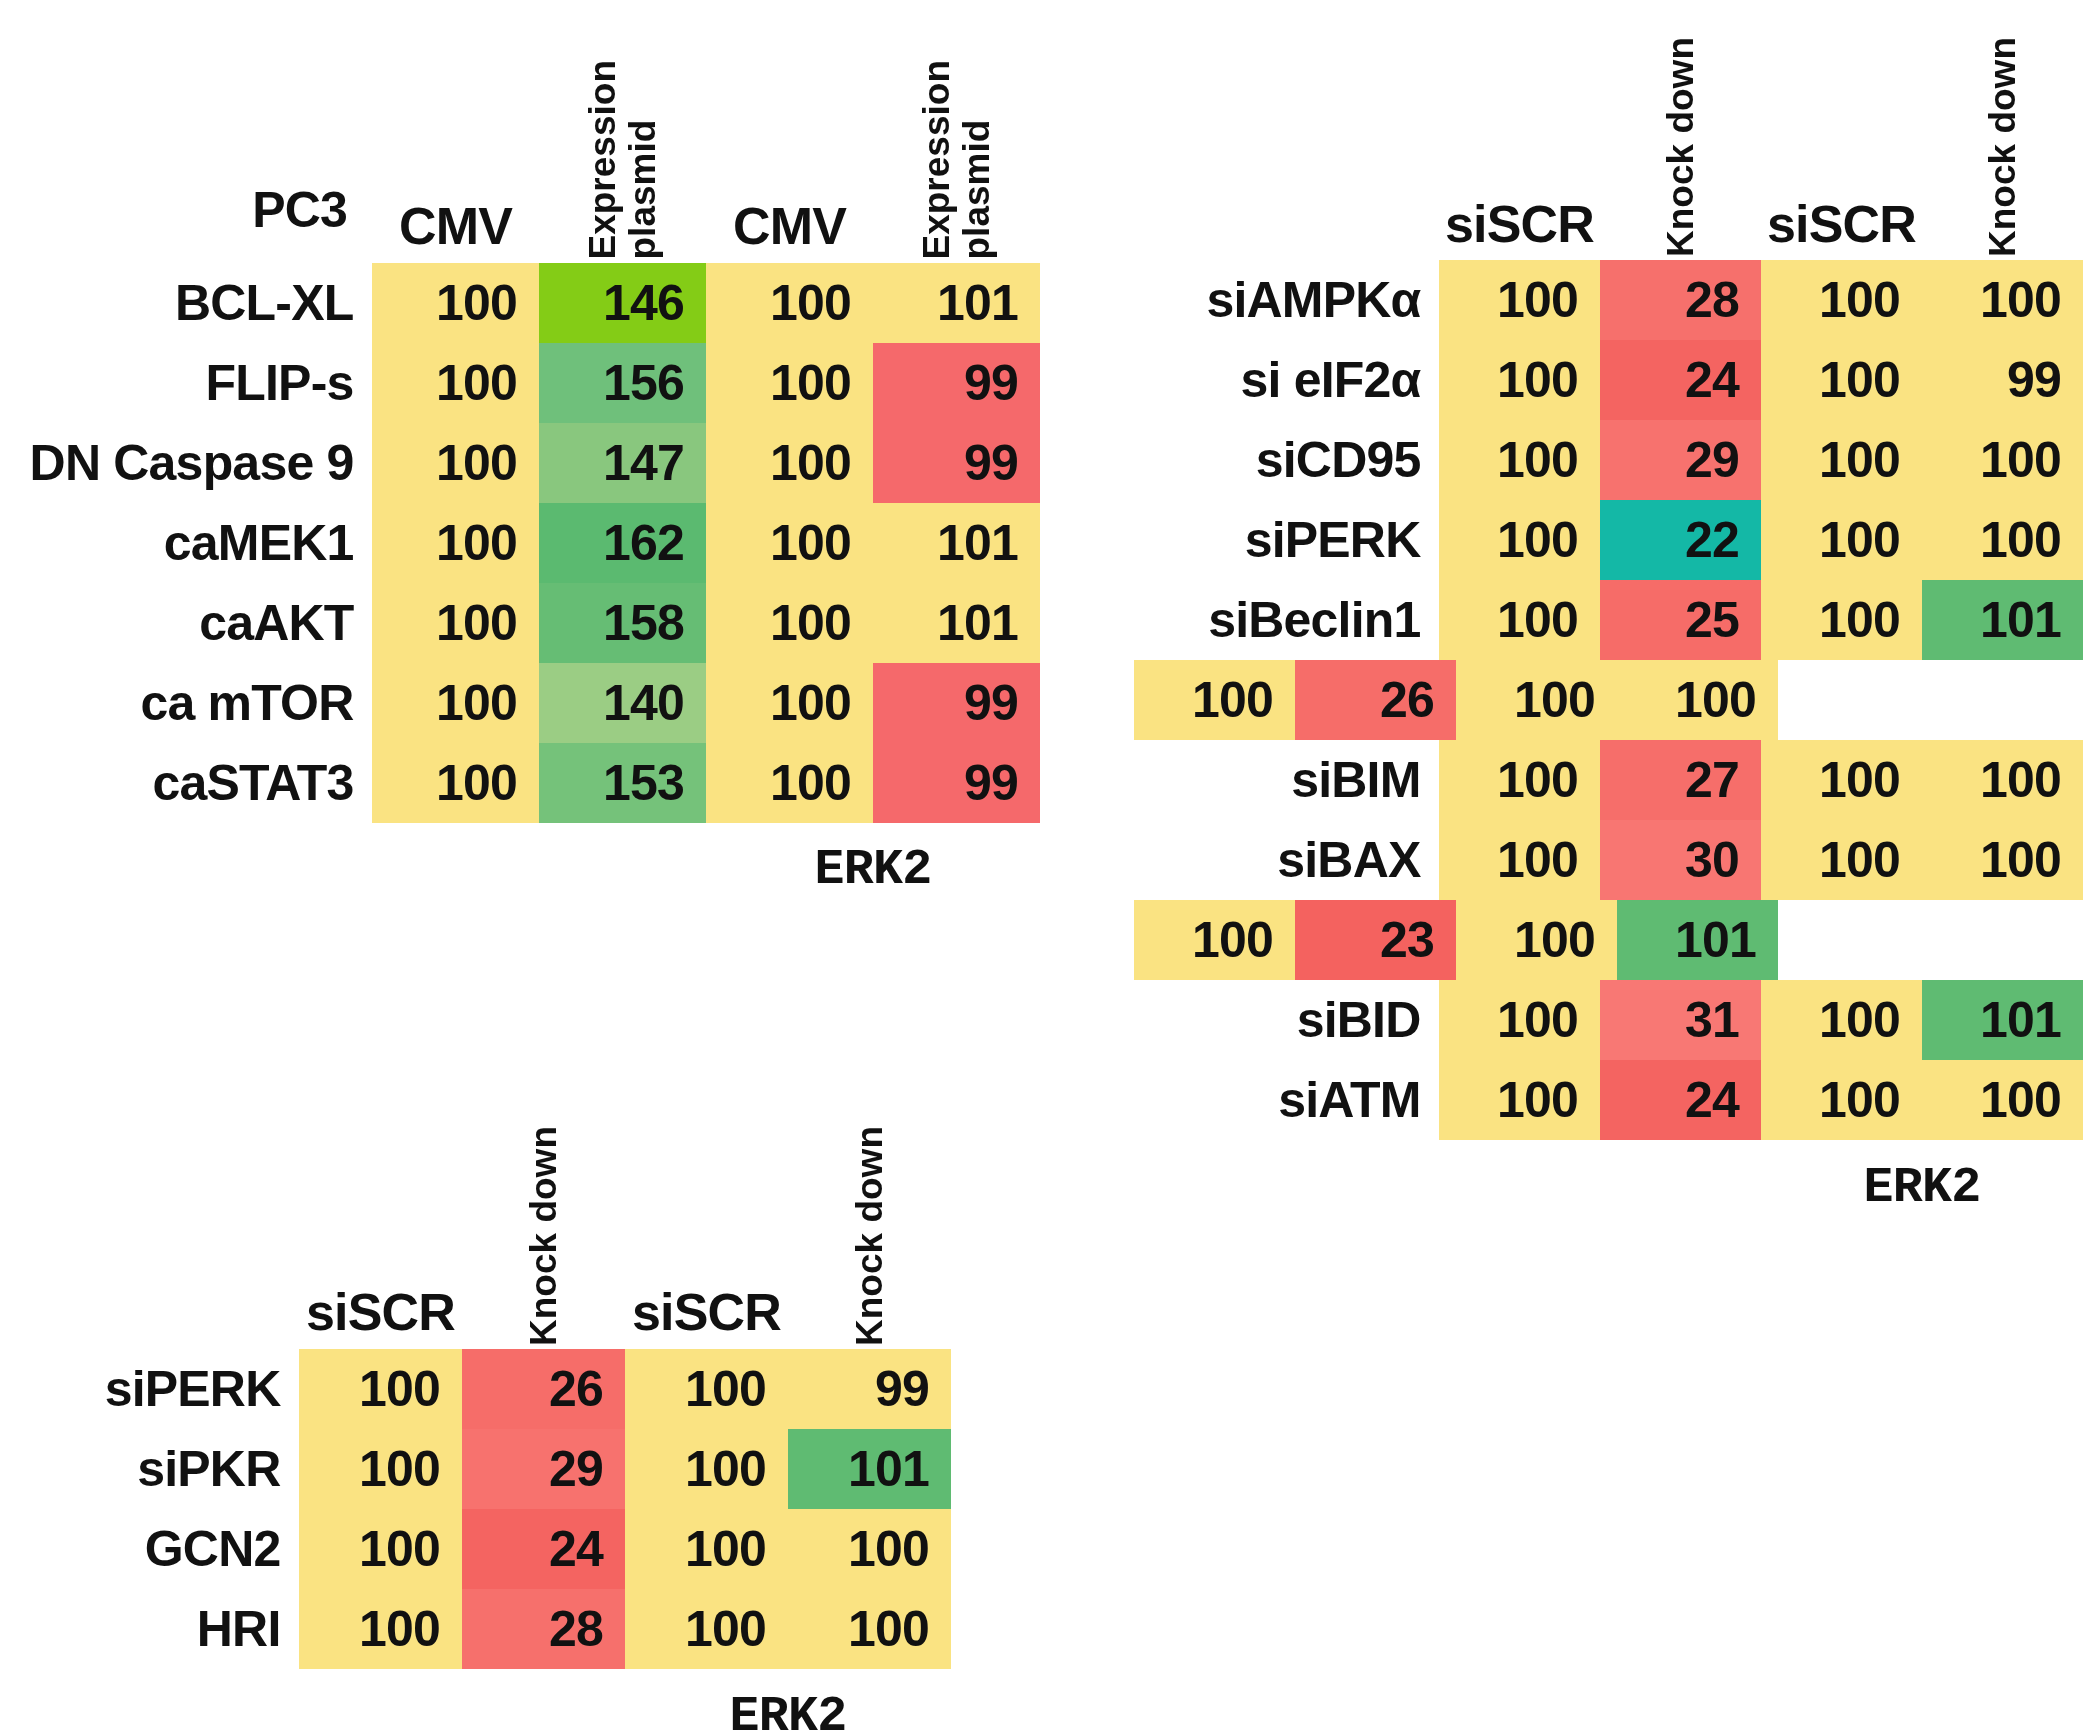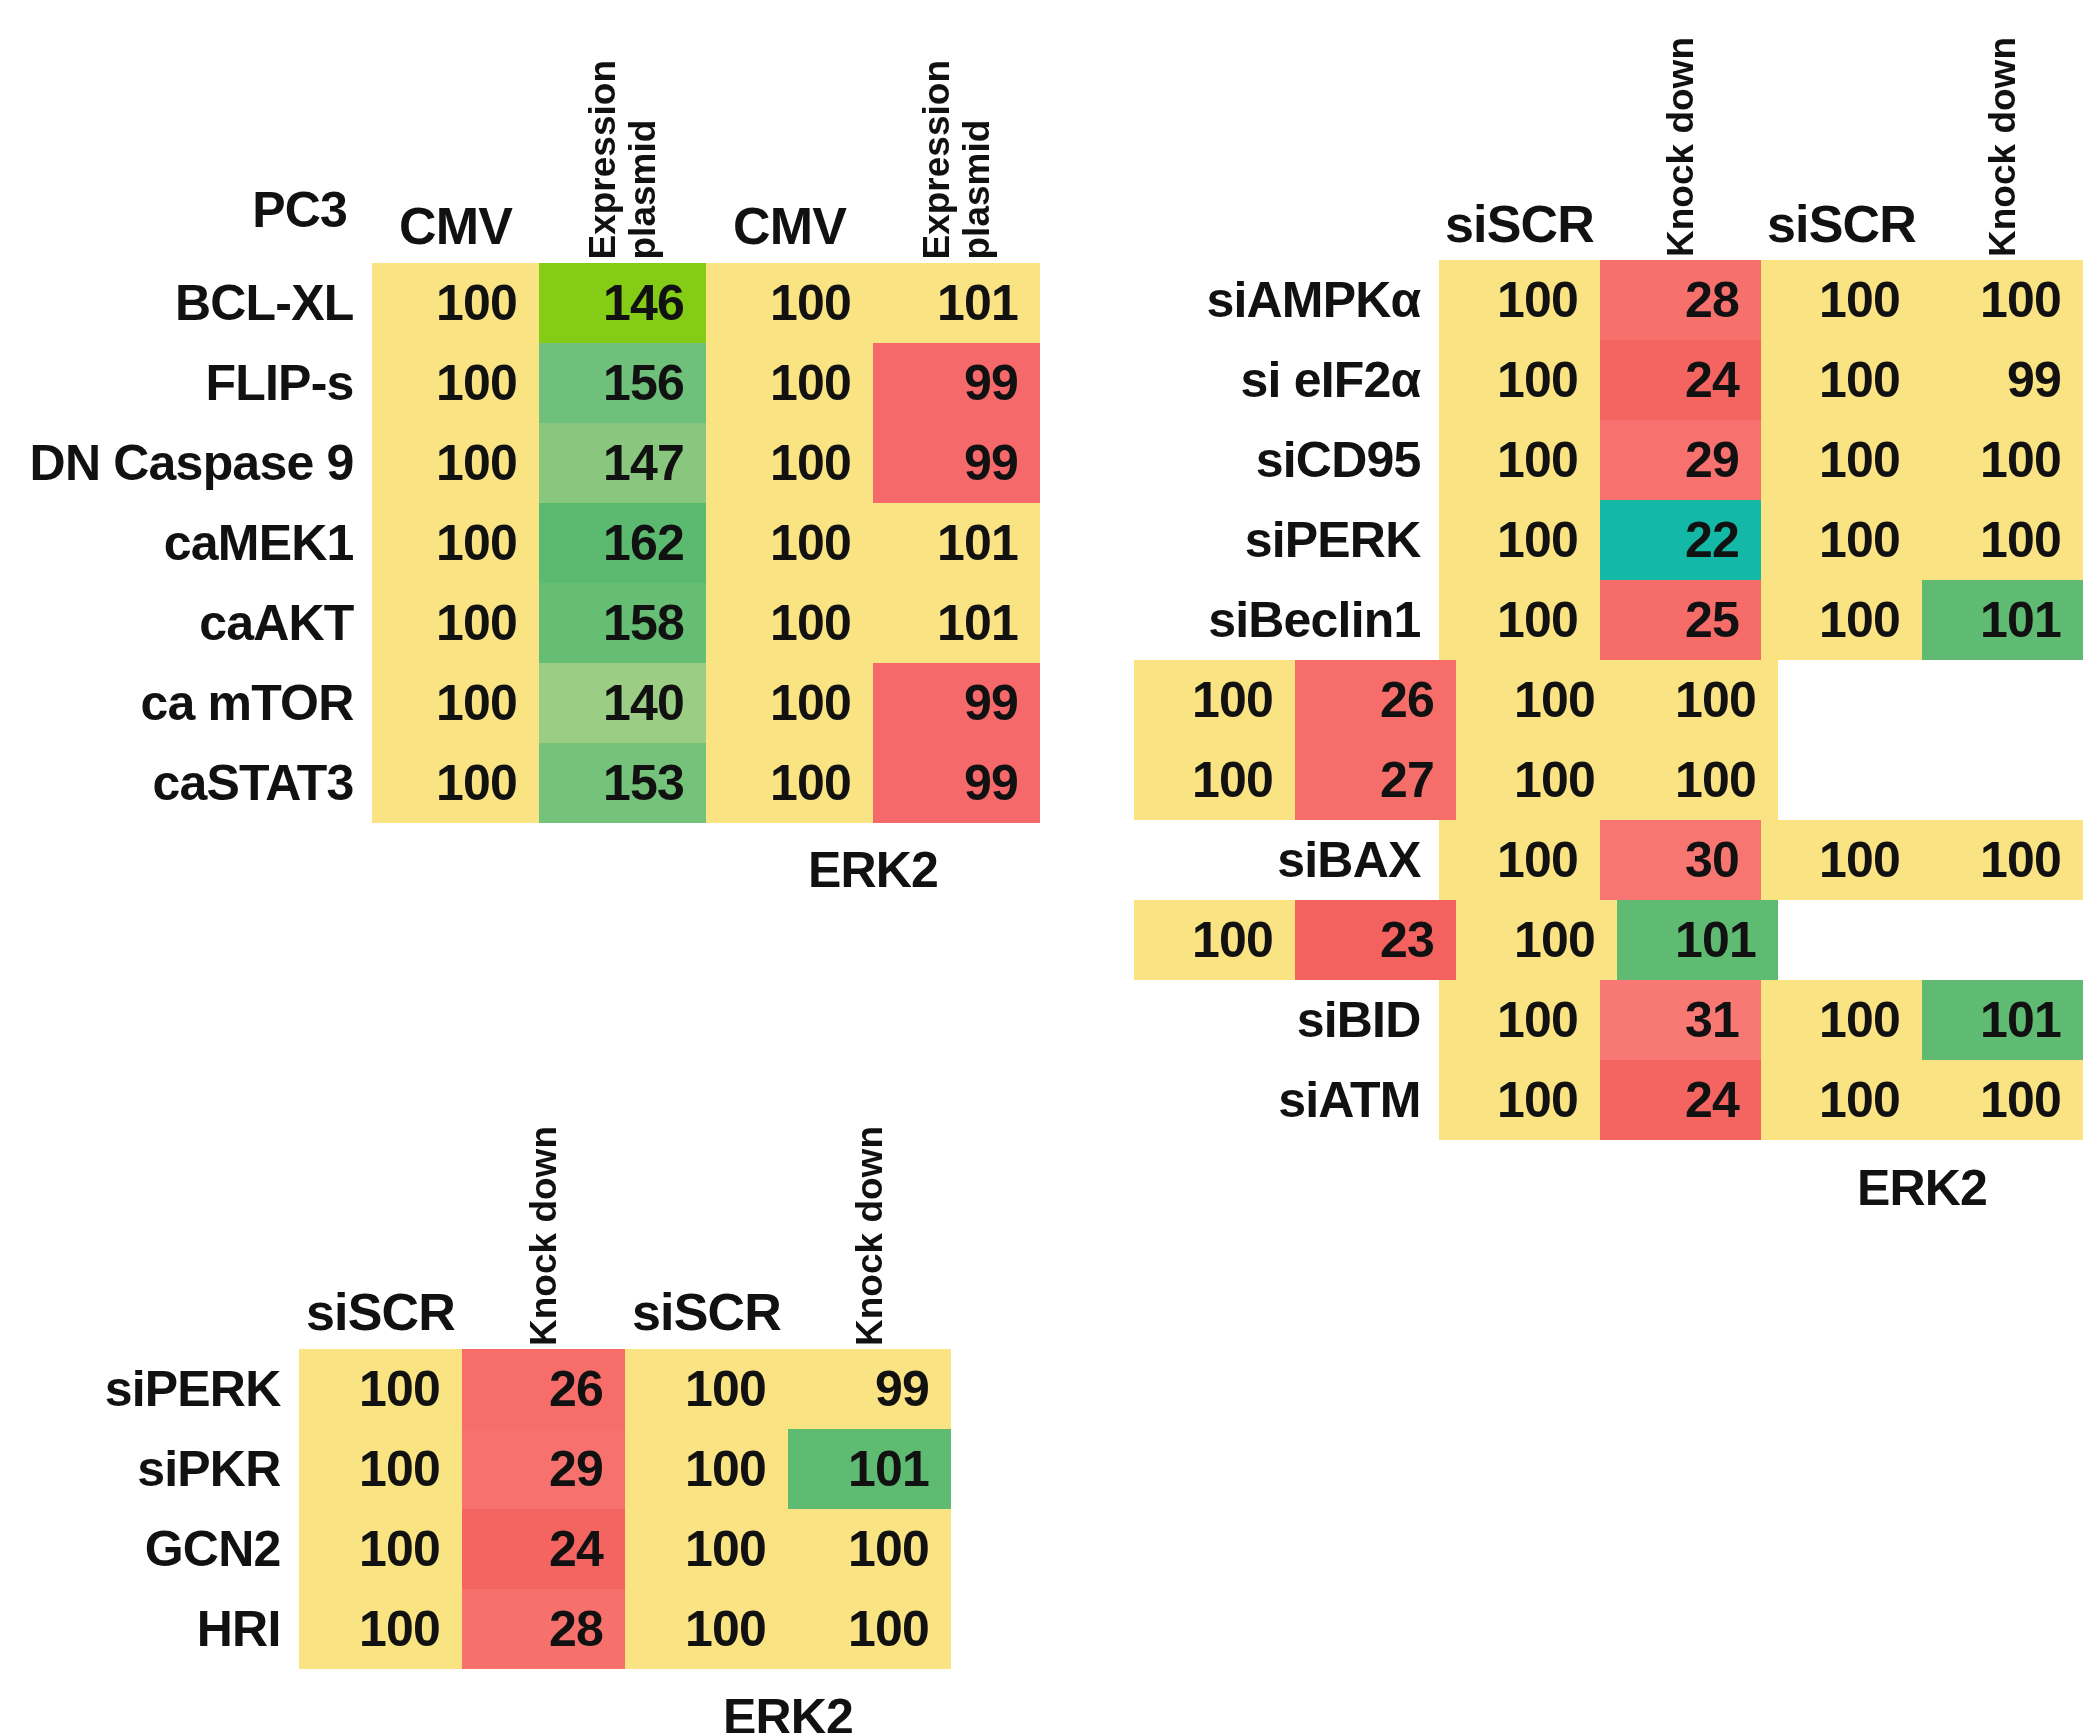--- a/index.html
+++ b/index.html
@@ -57,21 +57,21 @@
     width: var(--cw);
     display: flex; align-items: center; justify-content: flex-end;
     padding-right: 22px; box-sizing: border-box;
     font-size: 50px; letter-spacing: -0.8px;
   }
   .footer-label {
     position: absolute;
     top: calc(var(--hh) + var(--n) * var(--rh) + 18.5px);
     left: calc(var(--lw) + 3 * var(--cw));
     transform: translateX(-50%);
-    font-size: 50px; letter-spacing: -0.8px; white-space: nowrap;
+    font-size: 50px; letter-spacing: -0.8px; white-space: nowrap; font-family: Liberation Mono, monospace;
   }
 </style>
 </head>
 <body>
 
 <div id="figure">
     <div class="heatmap t0">
       <div class="hdr">
         <div class="corner">PC3</div>
         <div class="col-h">
@@ -191,20 +191,21 @@
         <div class="cell" style="background: rgb(250, 227, 130);">100</div>
         <div class="cell" style="background: rgb(95, 187, 114);">101</div>
       </div>
       <div class="row">
         <div class="cell" style="background: rgb(250, 227, 130);">100</div>
         <div class="cell" style="background: rgb(246, 109, 105);">26</div>
         <div class="cell" style="background: rgb(250, 227, 130);">100</div>
         <div class="cell" style="background: rgb(250, 227, 130);">100</div>
       </div>
       <div class="row">
+        <div class="row-label">siBIM</div>
         <div class="cell" style="background: rgb(250, 227, 130);">100</div>
         <div class="cell" style="background: rgb(246, 110, 106);">27</div>
         <div class="cell" style="background: rgb(250, 227, 130);">100</div>
         <div class="cell" style="background: rgb(250, 227, 130);">100</div>
       </div>
       <div class="row">
         <div class="row-label">siBAX</div>
         <div class="cell" style="background: rgb(250, 227, 130);">100</div>
         <div class="cell" style="background: rgb(248, 118, 114);">30</div>
         <div class="cell" style="background: rgb(250, 227, 130);">100</div>

